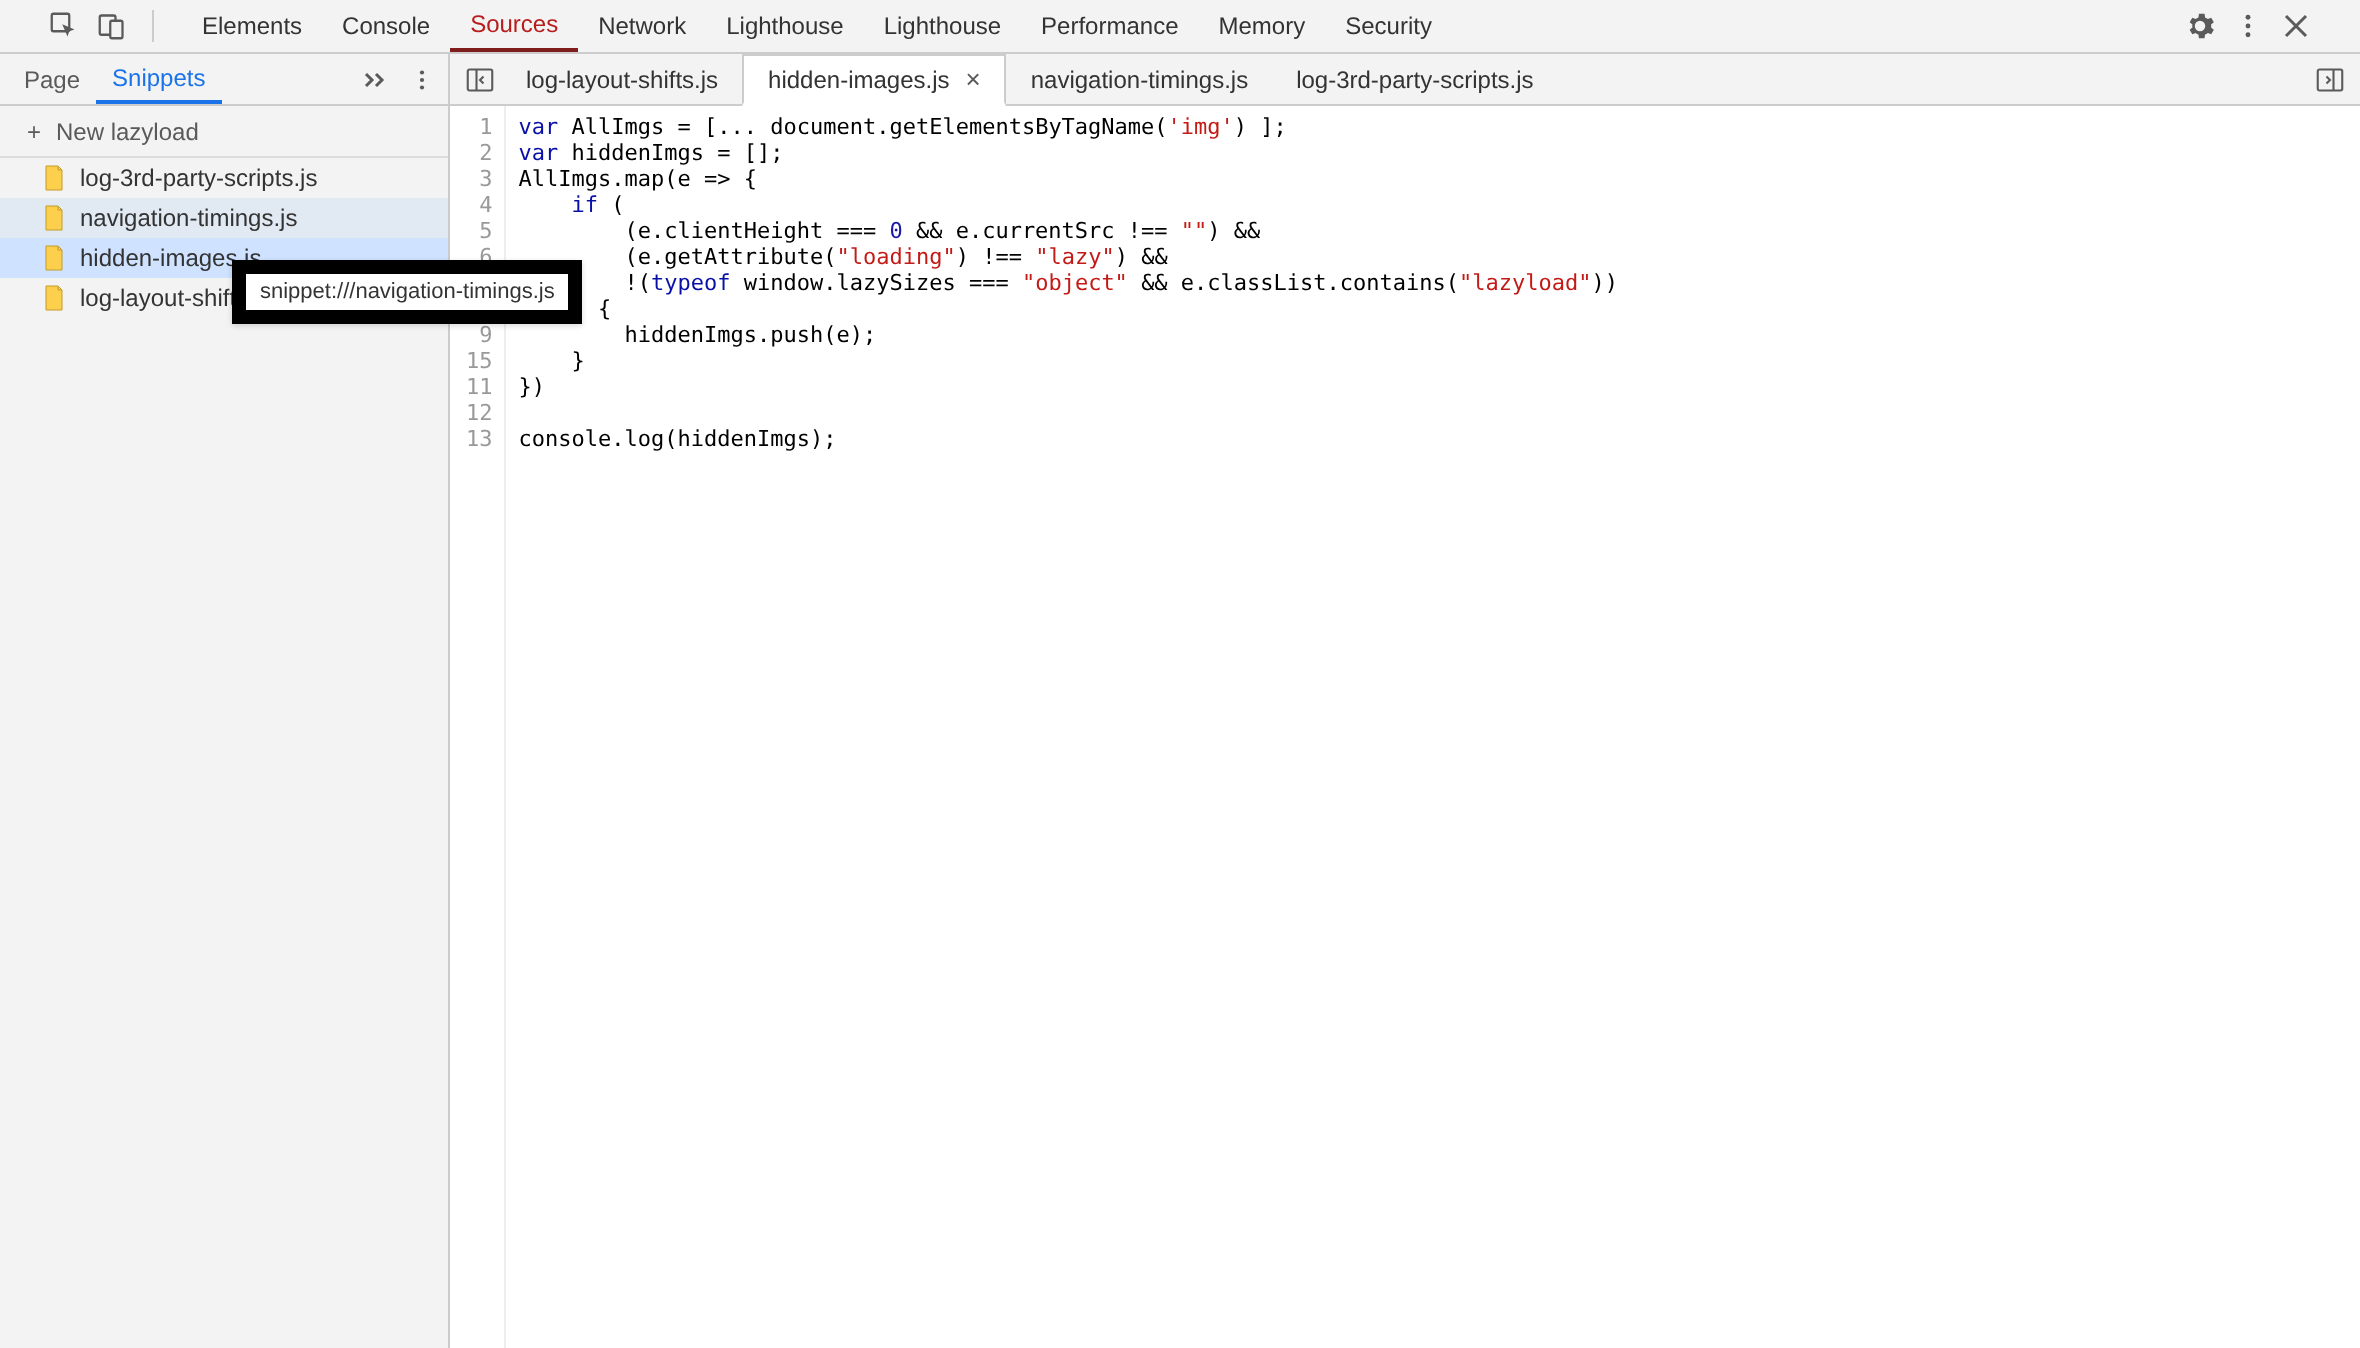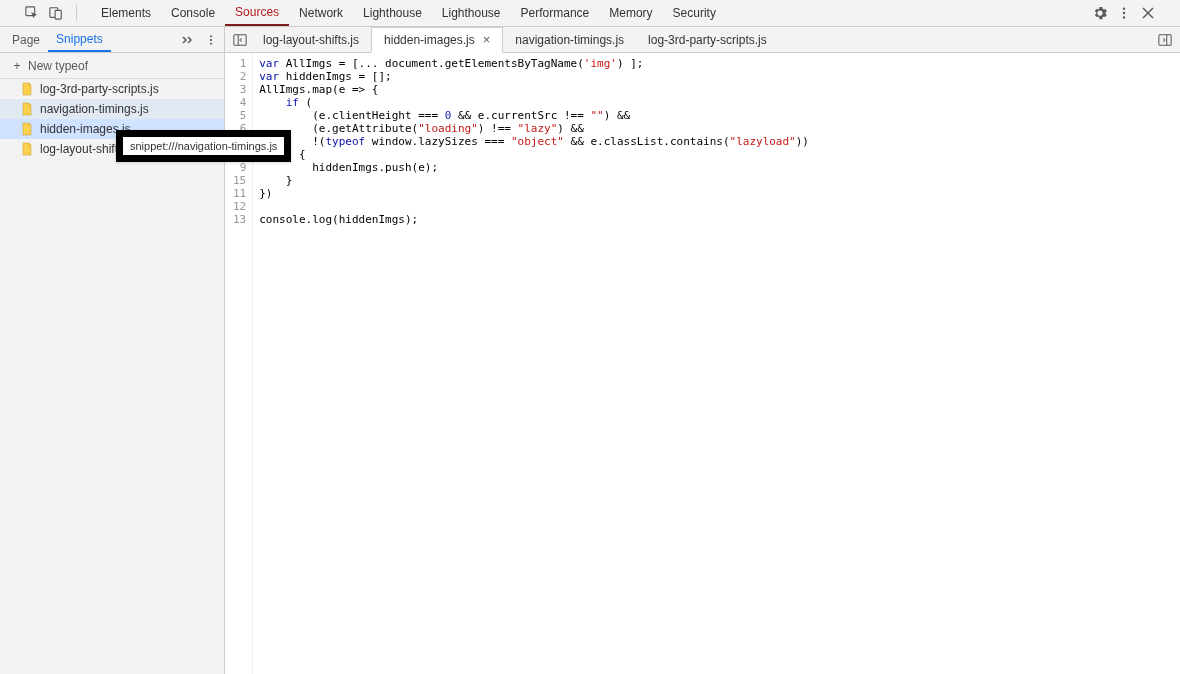--- a/index.html
+++ b/index.html
@@ -119,21 +119,21 @@
           <svg width="12" height="12" viewBox="0 0 16 16" fill="#5a5a5a">
               <circle cx="8" cy="3" r="1.4"></circle>
               <circle cx="8" cy="8" r="1.4"></circle>
               <circle cx="8" cy="13" r="1.4"></circle>
             </svg>
         </div>
       </div>
     </div>
     <div class="new-snip">
       <span class="plus">+</span>
-      <span>New typeof</span>
+      <span>New lazyload</span>
     </div>
     <div class="snip-list" id="snip-list">
         <div class="snip-item">
           <svg class="snip-icon" viewBox="0 0 14 14">
             <path d="M3 1 h6 l2 2 v10 h-8 z" fill="#fccf4d" stroke="#c49b2a" stroke-width="0.5"></path>
             <path d="M9 1 v2 h2" fill="none" stroke="#c49b2a" stroke-width="0.5"></path>
           </svg>
           <span class="snip-name">log-3rd-party-scripts.js</span>
         </div>
         <div class="snip-item hovered">

